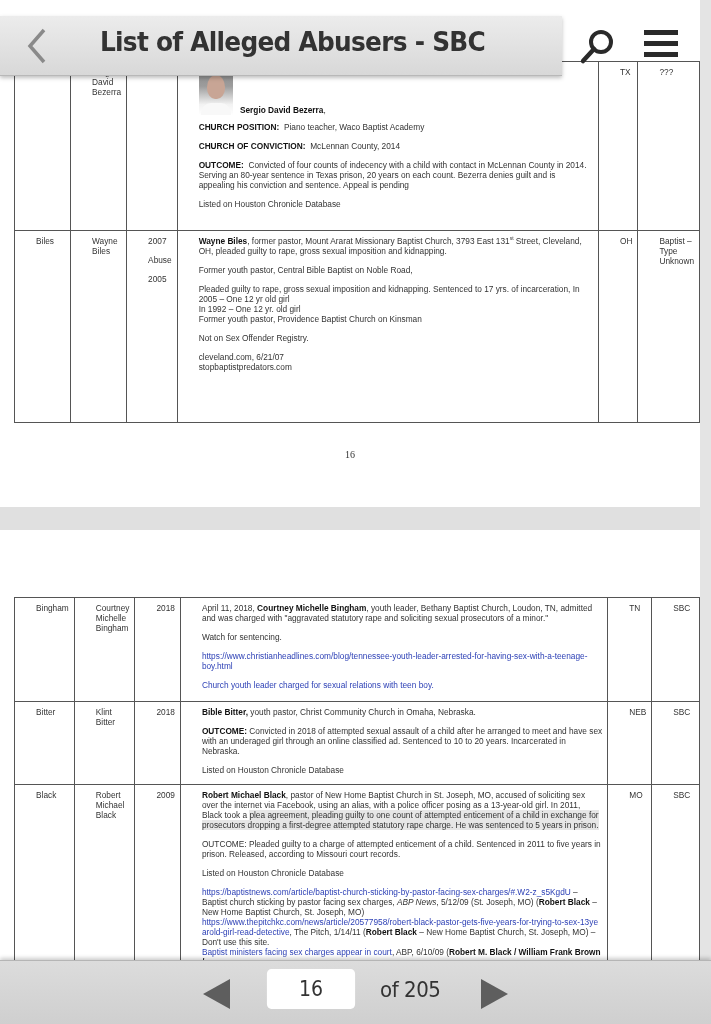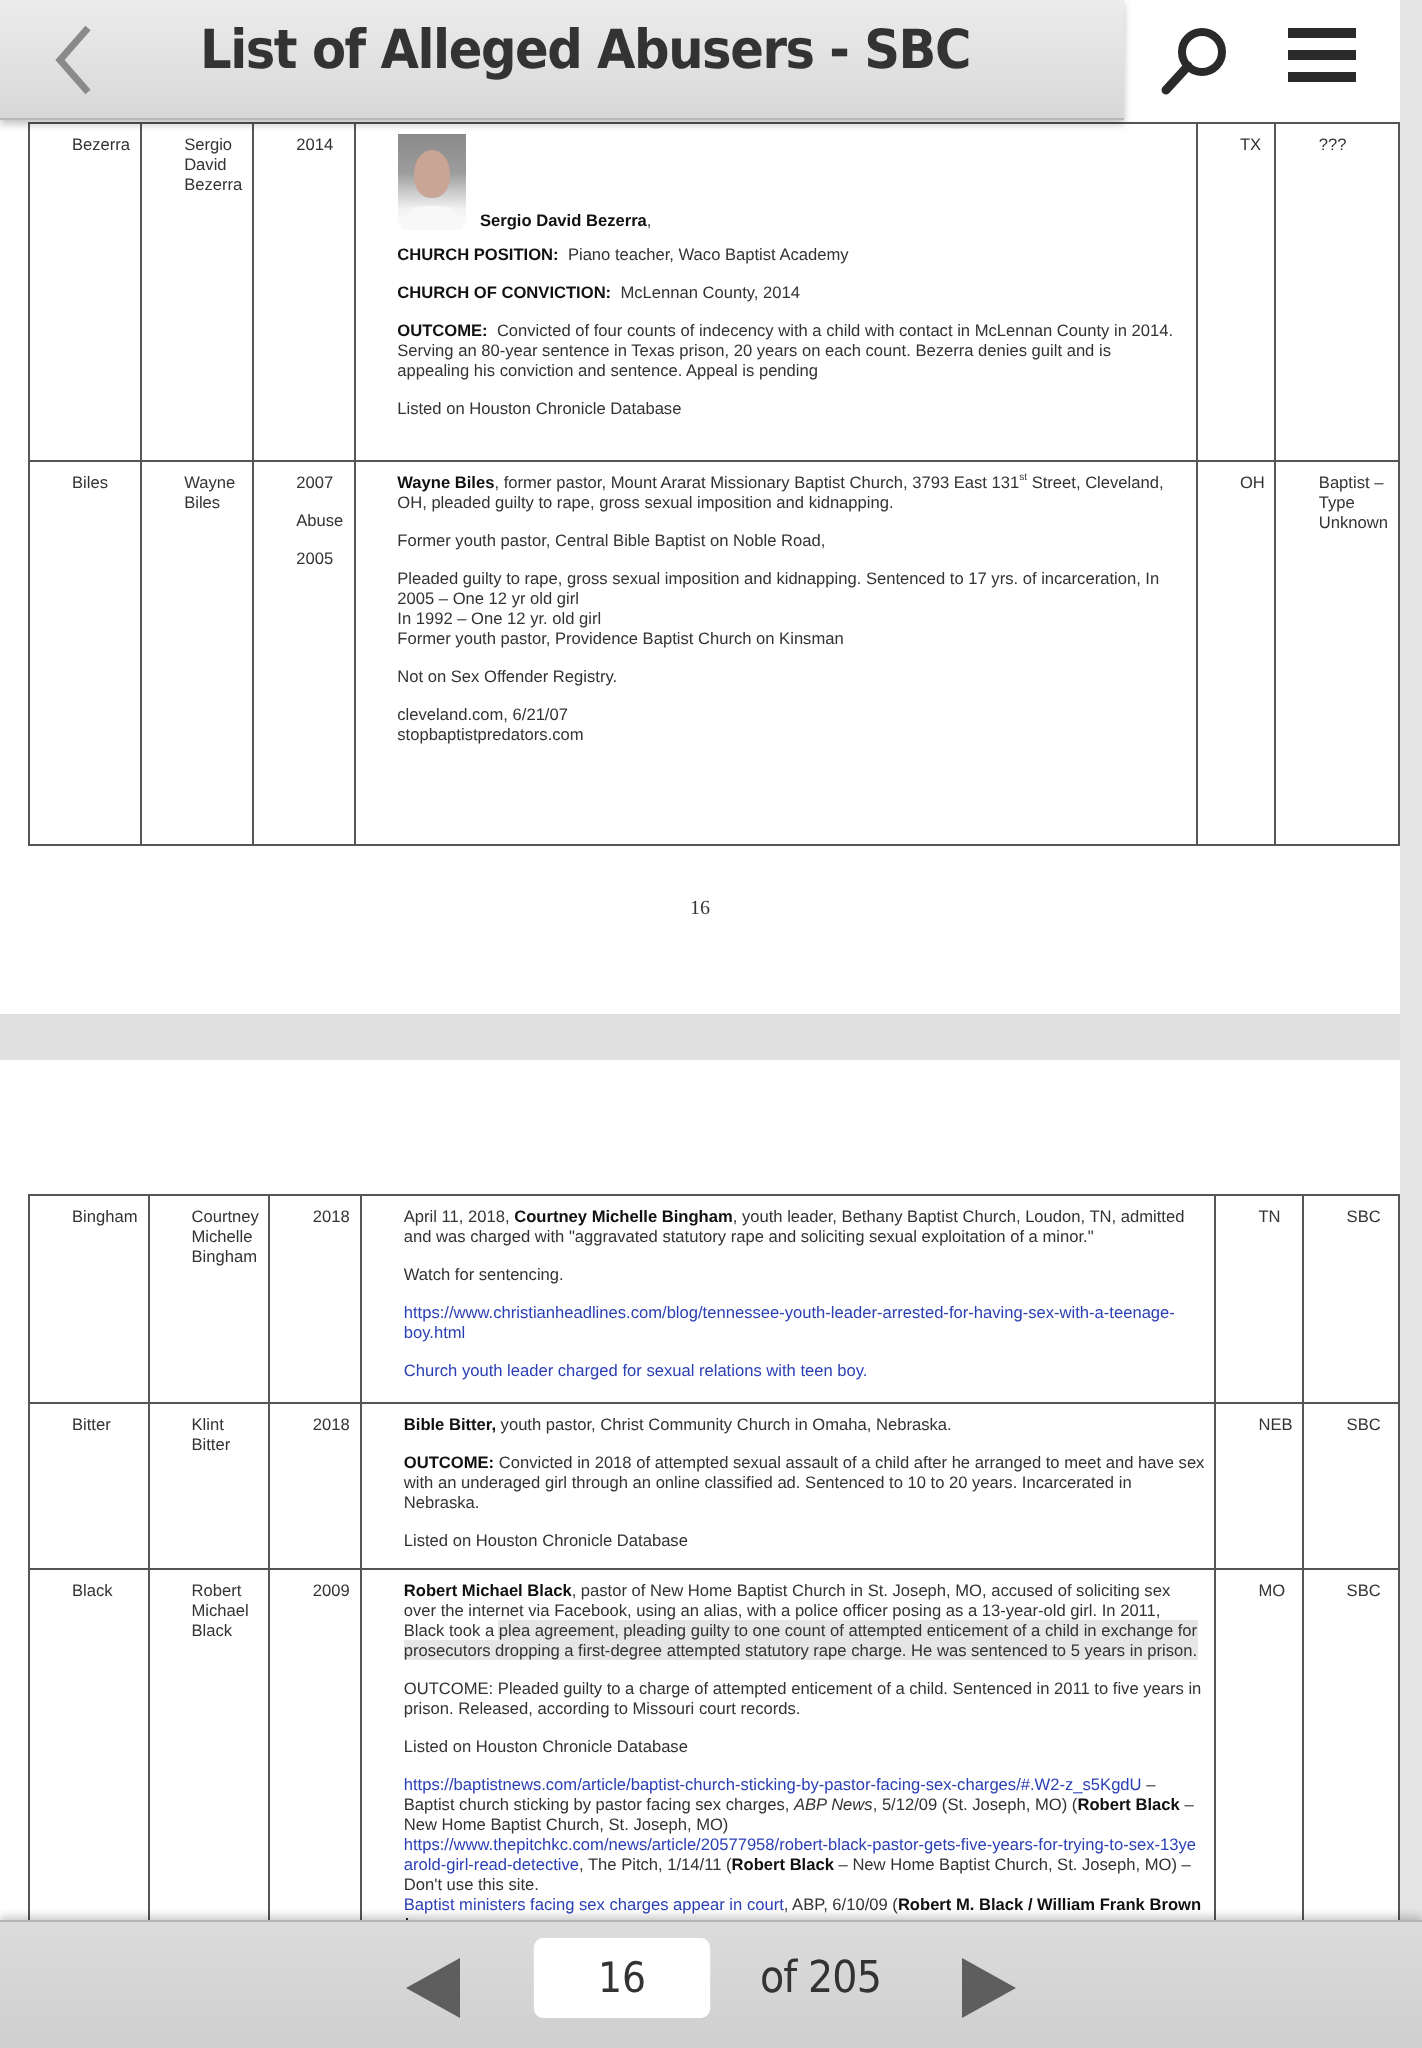--- a/index.html
+++ b/index.html
@@ -1,21 +1,21 @@
 <!DOCTYPE html>
 <html><head>
 <meta charset="utf-8">
 <style>
   * { box-sizing: border-box; margin: 0; padding: 0; }
   html, body { width: 711px; height: 1024px; overflow: hidden; background: #e0e0e0; }
   body { position: relative; font-family: "Liberation Sans", sans-serif; color: #222; }
 
   
   .topbar {
-    position: absolute; left: 0; top: 0; width: 562px; height: 60px;
+    position: absolute; left: 0; top: 16px; width: 562px; height: 60px;
     background: linear-gradient(#ececec, #d8d8d8);
     border-bottom: 1px solid #b8b8b8;
     z-index: 10;
     box-shadow: 0 2px 4px rgba(0,0,0,0.25);
   }
   .back-btn { position: absolute; left: 18px; top: 10px; width: 40px; height: 40px; cursor: pointer; }
   .title {
     position: absolute; left: 100px; top: 10px;
     font-family: "DejaVu Sans", sans-serif; font-weight: bold; font-size: 27px;
     color: #333; letter-spacing: -0.8px; transform: scaleX(0.92); transform-origin: left center;
@@ -147,21 +147,21 @@
 </div>
 
 <div class="page page2">
   <table class="doc" style="top:67px;">
     <tbody>
         <tr style="height:104px;">
       <td class="c1">Bingham</td>
       <td class="c2">Courtney Michelle Bingham</td>
       <td class="c3">2018</td>
       <td class="c4">
-        <div class="p"><span>April 11, 2018, </span><span class="b">Courtney Michelle Bingham</span><span>, youth leader, Bethany Baptist Church, Loudon, TN, admitted and was charged with "aggravated statutory rape and soliciting sexual exploitation of a minor."</span></div>
+        <div class="p"><span>April 11, 2018, </span><span class="b">Courtney Michelle Bingham</span><span>, youth leader, Bethany Baptist Church, Loudon, TN, admitted and was charged with "aggravated statutory rape and soliciting sexual prosecutors of a minor."</span></div>
         <div class="p">Watch for sentencing.</div>
         <div class="p"><a class="lnk">https://www.christianheadlines.com/blog/tennessee-youth-leader-arrested-for-having-sex-with-a-teenage-boy.html</a></div>
         <div class="p tight"><a class="lnk">Church youth leader charged for sexual relations with teen boy.</a></div>
       </td>
       <td class="c5">TN</td>
       <td class="c6">SBC</td>
     </tr>
     <tr style="height:83px;">
       <td class="c1">Bitter</td>
       <td class="c2">Klint Bitter</td>

